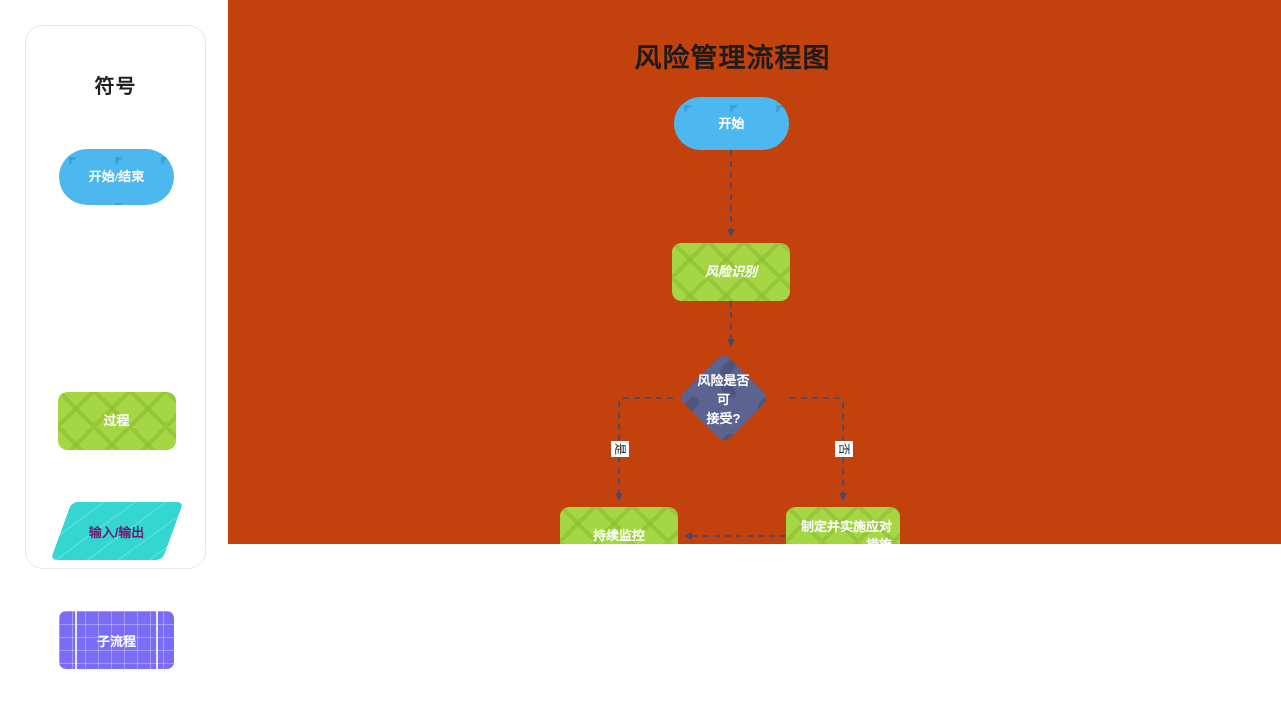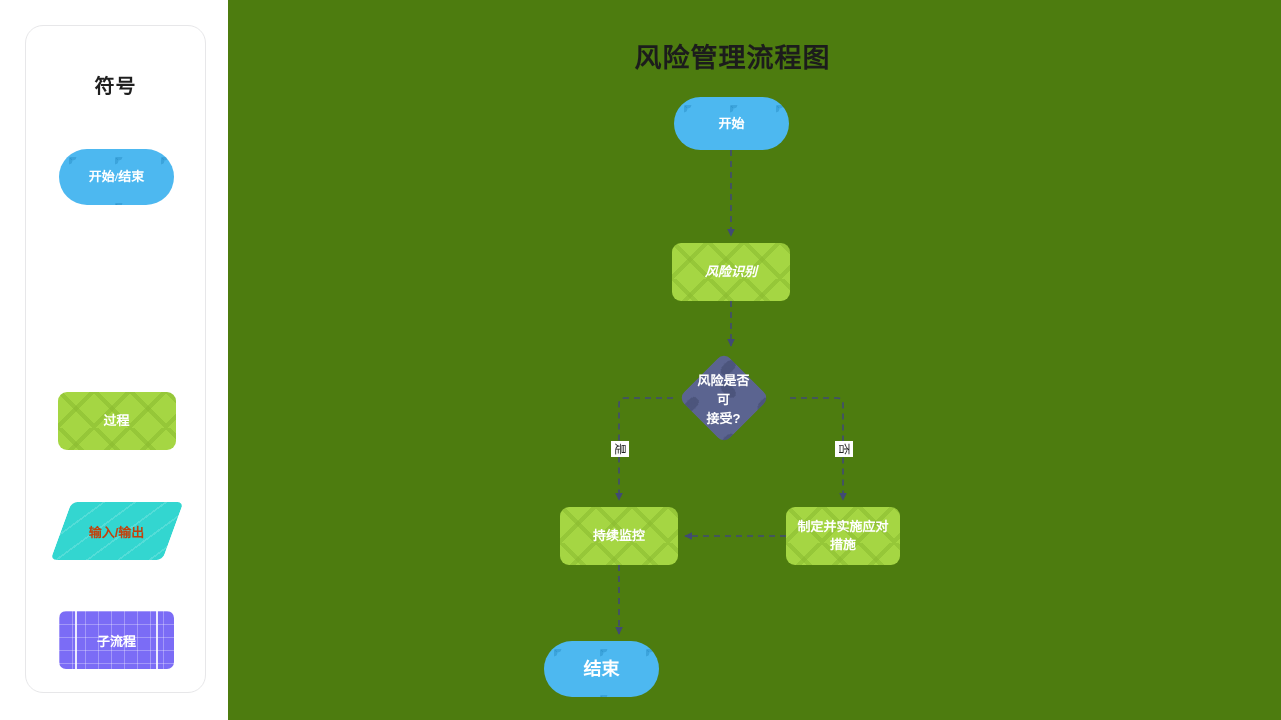--- a/index.html
+++ b/index.html
@@ -31,21 +31,21 @@
     height: 720px;
     background: #ffffff;
     box-sizing: border-box;
   }
 
   #legend-panel {
     position: absolute;
     left: 25px;
     top: 25px;
     width: 181px;
-    height: 668px;
+    height: 544px;
     box-sizing: border-box;
     background: #ffffff;
     border: 1px solid #e7e7e9;
     border-radius: 18px;
   }
 
   #legend-title {
     position: absolute;
     top: 44px;
     left: 0;
@@ -71,22 +71,22 @@
   .legend-item.i2 { top: 358px; }
   .legend-item.i3 { top: 468px; }
   .legend-item.i4 { top: 577px; }
 
   
   #canvas {
     position: absolute;
     left: 228px;
     top: 0;
     width: 1053px;
-    height: 720px;
-    background: #4d7c0f;
+    height: 544px;
+    background: #c2410c;
     overflow: hidden;
   }
 
   #chart-title {
     position: absolute;
     left: 0;
     top: 36px;
     width: 1053px;
     text-align: center;
     font-size: 27px;
@@ -103,21 +103,21 @@
     width: 1053px;
     height: 720px;
     pointer-events: none;
   }
 
   .node {
     position: absolute;
     display: flex;
     align-items: center;
     justify-content: center;
-    text-align: center;
+    text-align: right;
     color: #ffffff;
     font-size: 13px;
     font-weight: bold;
     line-height: 1.35;
     box-sizing: border-box;
   }
 
   
 
   
@@ -198,21 +198,21 @@
       transparent 22px
     );
     border-radius: 6px;
   }
   .shape-io .io-label {
     position: absolute;
     inset: 0;
     display: flex;
     align-items: center;
     justify-content: center;
-    color: #c2410c;
+    color: #701a75;
     font-weight: bold;
   }
 
   
   .shape-subprocess {
     position: relative;
     background-color: #7b6cf6;
     background-image:
       linear-gradient(to right, rgba(255,255,255,.30) 1px, transparent 1px),
       linear-gradient(to bottom, rgba(255,255,255,.30) 1px, transparent 1px);

